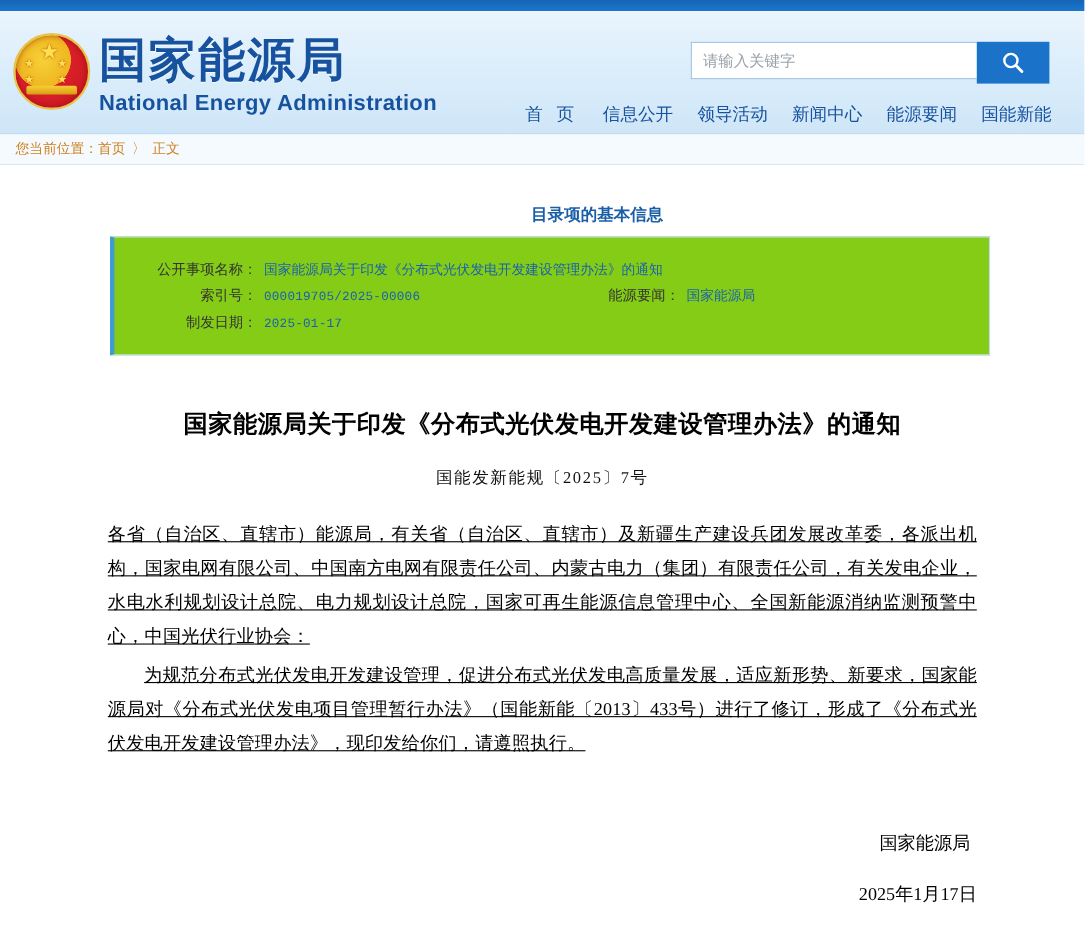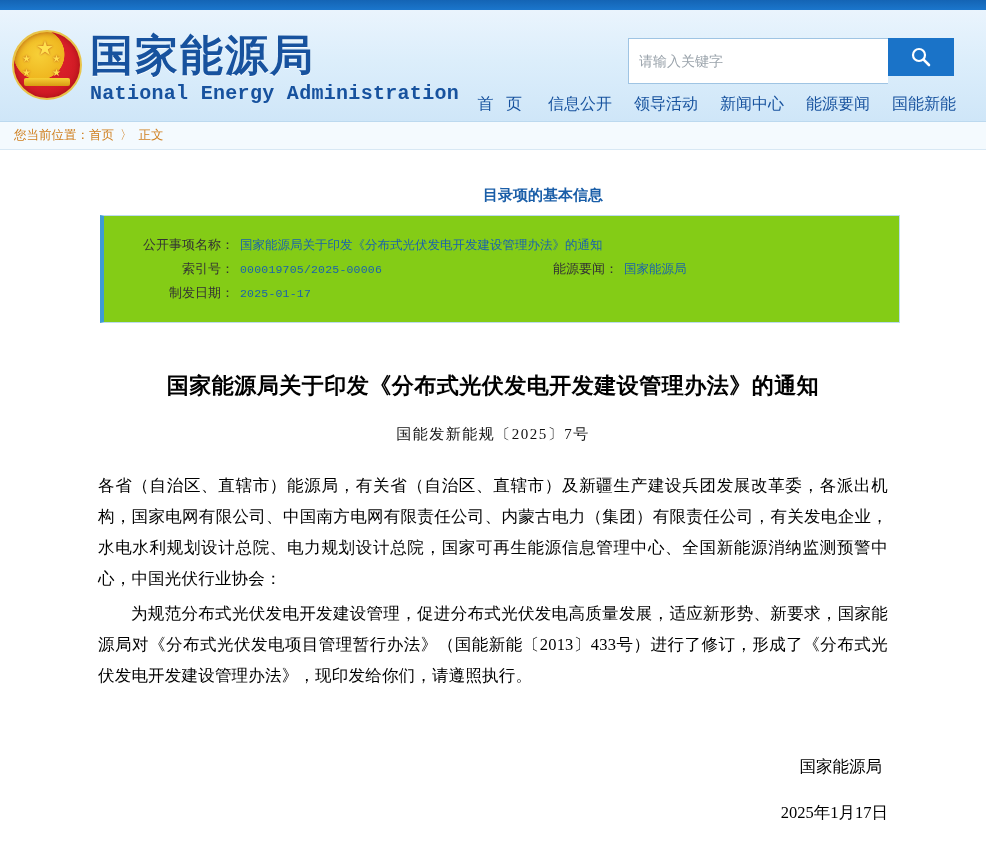--- a/index.html
+++ b/index.html
@@ -84,41 +84,41 @@
   .site-title .cn {
     font-family: "Liberation Serif", serif;
     font-weight: bold;
     font-size: 43px;
     line-height: 48px;
     color: #17529e;
     letter-spacing: 2px;
     text-shadow: 0 1px 0 rgba(255,255,255,.7);
   }
   .site-title .en {
-    font-family: Liberation Mono, monospace;
+    font-family: Liberation Sans, sans-serif;
     font-weight: bold;
     font-size: 20px;
     line-height: 24px;
     color: #17529e;
     letter-spacing: .3px;
     margin-top: 2px;
     text-align: right;
   }
 
   
   .search-wrap {
     position: absolute;
     right: 32px;
     top: 28px;
     display: flex;
     height: 38px;
   }
   .search-input {
     width: 260px;
-    height: 46px;
+    height: 34px;
     border: 1px solid #9fc4e3;
     border-right: none;
     background: #ffffff;
     padding: 0 10px;
     font-size: 14px;
     color: #333;
     outline: none;
     font-family: "Liberation Sans", sans-serif;
   }
   .search-input::placeholder { color: #9aa3ab; }
@@ -243,20 +243,21 @@
     width: 790px;
   }
   .doc-body p {
     margin: 0 0 4px 0;
     font-family: "Liberation Serif", serif;
     font-size: 16.5px;
     line-height: 31px;
     color: #000000;
     text-align: justify;
     letter-spacing: .2px;
+    text-decoration: underline;
   }
   .doc-body p.indent { text-indent: 2em; }
 
   .sign {
     width: 790px;
     margin: 60px auto 0;
     text-align: right;
     font-family: "Liberation Serif", serif;
     font-size: 16.5px;
     line-height: 32px;

